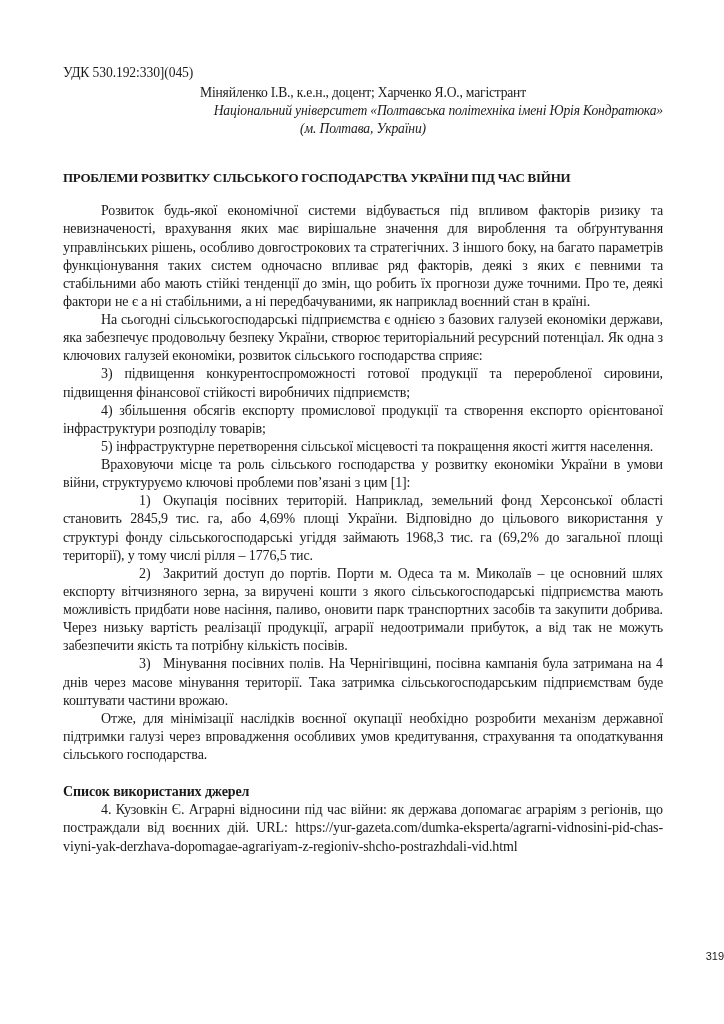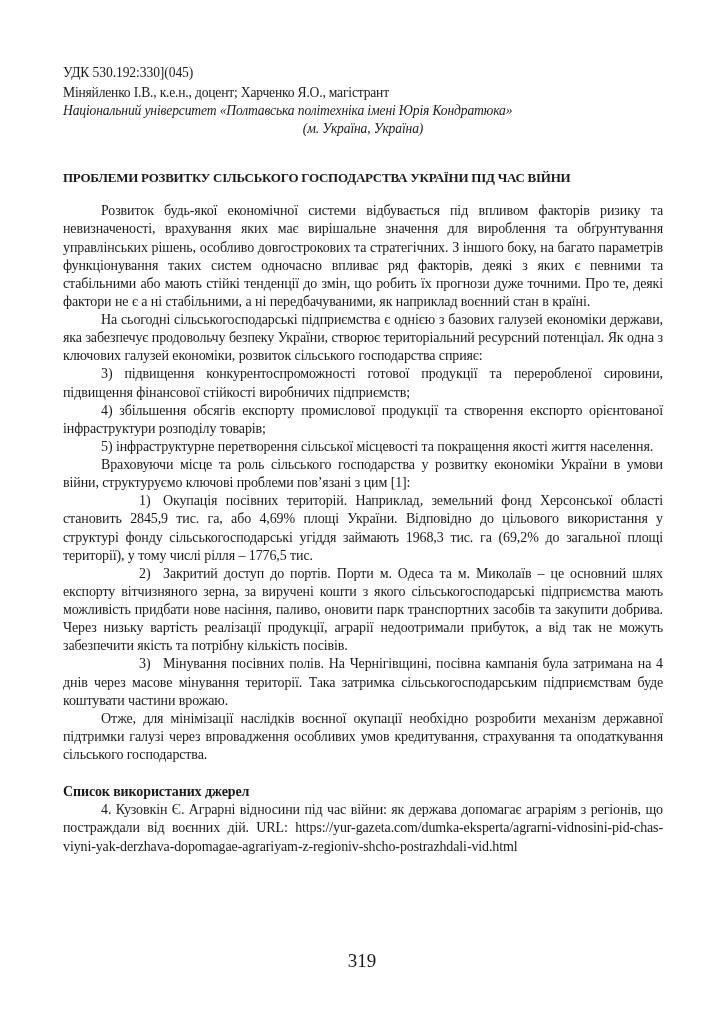--- a/index.html
+++ b/index.html
@@ -27,27 +27,28 @@
   }
   .udk {
     font-size: 13.6px;
     line-height: 1.30;
     text-align: left;
     letter-spacing: -0.1px;
   }
   .authors {
     font-size: 13.6px;
     line-height: 1.33;
+    text-align: center;
     margin-top: 2px;
     letter-spacing: -0.2px;
   }
   .affiliation {
     font-size: 13.6px;
     line-height: 1.33;
-    text-align: left;
+    text-align: right;
     font-style: italic;
     letter-spacing: -0.15px;
   }
   .city {
     font-size: 13.6px;
     line-height: 1.33;
     text-align: center;
     font-style: italic;
     letter-spacing: -0.15px;
   }
@@ -92,39 +93,39 @@
     text-align: justify;
     text-indent: 38px;
     letter-spacing: -0.12px;
     word-break: break-word;
   }
   .page-number {
     position: absolute;
     left: 0;
     right: 0;
     top: 950px;
-    text-align: center;
-    font-size: 19px;
-    font-family: Liberation Serif, serif;
+    text-align: right;
+    font-size: 11px;
+    font-family: Liberation Sans, sans-serif;
     color: #1a1a1a;
   }
 </style>
 </head>
 <body>
 
 <div class="page">
   <div class="content">
 
     <div class="udk">УДК 530.192:330](045)</div>
 
     <div class="authors">Міняйленко І.В., к.е.н., доцент; Харченко Я.О., магістрант</div>
 
     <div class="affiliation">Національний університет «Полтавська політехніка імені Юрія Кондратюка»</div>
 
-    <div class="city">(м. Україна, Україна)</div>
+    <div class="city">(м. Полтава, України)</div>
 
     <h1 class="title">ПРОБЛЕМИ РОЗВИТКУ СІЛЬСЬКОГО ГОСПОДАРСТВА УКРАЇНИ ПІД ЧАС ВІЙНИ</h1>
 
     <div class="body-block">
       <p class="para">Розвиток будь-якої економічної системи відбувається під впливом факторів ризику та невизначеності, врахування яких має вирішальне значення для вироблення та обґрунтування управлінських рішень, особливо довгострокових та стратегічних. З іншого боку, на багато параметрів функціонування таких систем одночасно впливає ряд факторів, деякі з яких є певними та стабільними або мають стійкі тенденції до змін, що робить їх прогнози дуже точними. Про те, деякі фактори не є а ні стабільними, а ні передбачуваними, як наприклад воєнний стан в країні.</p>
       <p class="para">На сьогодні сільськогосподарські підприємства є однією з базових галузей економіки держави, яка забезпечує продовольчу безпеку України, створює територіальний ресурсний потенціал. Як одна з ключових галузей економіки, розвиток сільського господарства сприяє:</p>
       <p class="para">3) підвищення конкурентоспроможності готової продукції та переробленої сировини, підвищення фінансової стійкості виробничих підприємств;</p>
       <p class="para">4) збільшення обсягів експорту промислової продукції та створення експорто орієнтованої інфраструктури розподілу товарів;</p>
       <p class="para">5) інфраструктурне перетворення сільської місцевості та покращення якості життя населення.</p>
       <p class="para">Враховуючи місце та роль сільського господарства у розвитку економіки України в умови війни, структуруємо ключові проблеми пов’язані з цим [1]:</p>

